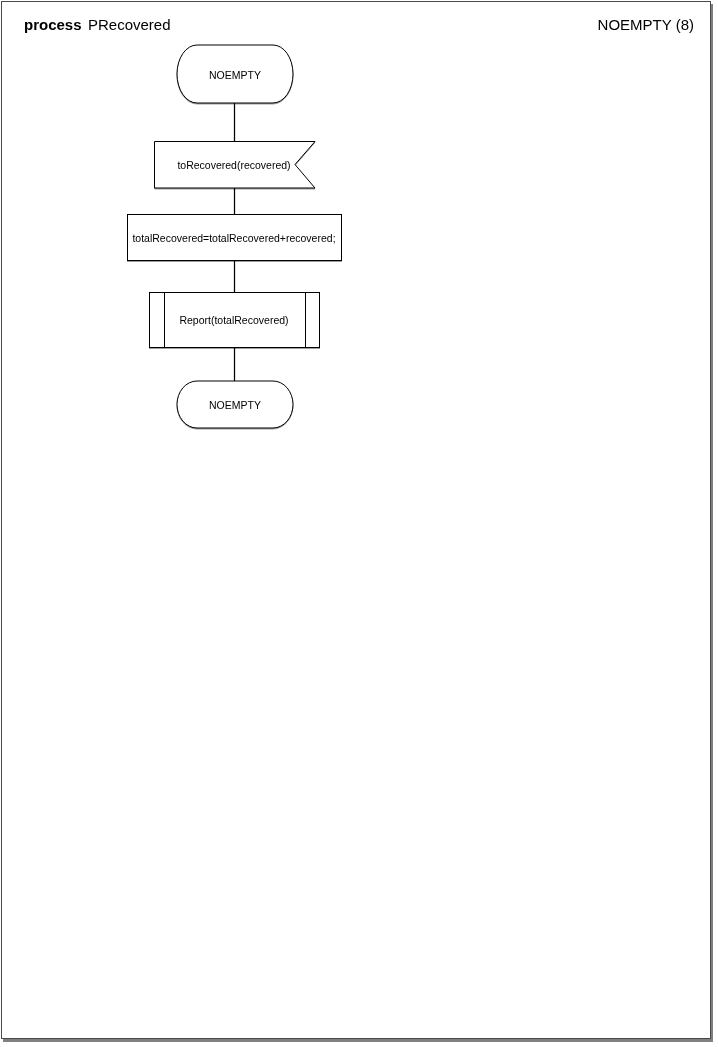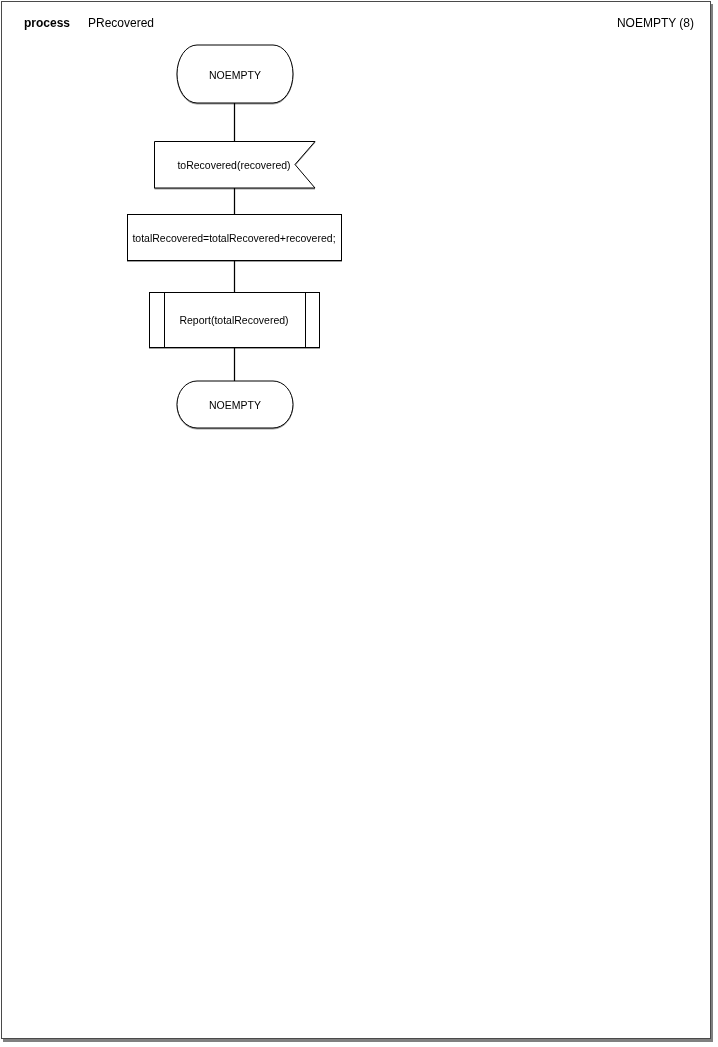--- a/index.html
+++ b/index.html
@@ -14,21 +14,21 @@
     position: absolute;
     left: 1px; top: 1px;
     width: 710px; height: 1038px;
     background: #ffffff;
     border: 1px solid #4a4a4a;
     box-shadow: 2px 3px 0 #808080;
   }
   .header-label {
     position: absolute;
     top: 16px;
-    font-size: 12px;
+    font-size: 15px;
     color: #000;
     white-space: nowrap;
     text-align: right;
   }
   .hdr-kind   { left: 24px; font-weight: bold; }
   .hdr-name   { left: 88px; }
   .hdr-page   { right: 24px; }
   svg.diagram {
     position: absolute;
     left: 0; top: 0;

